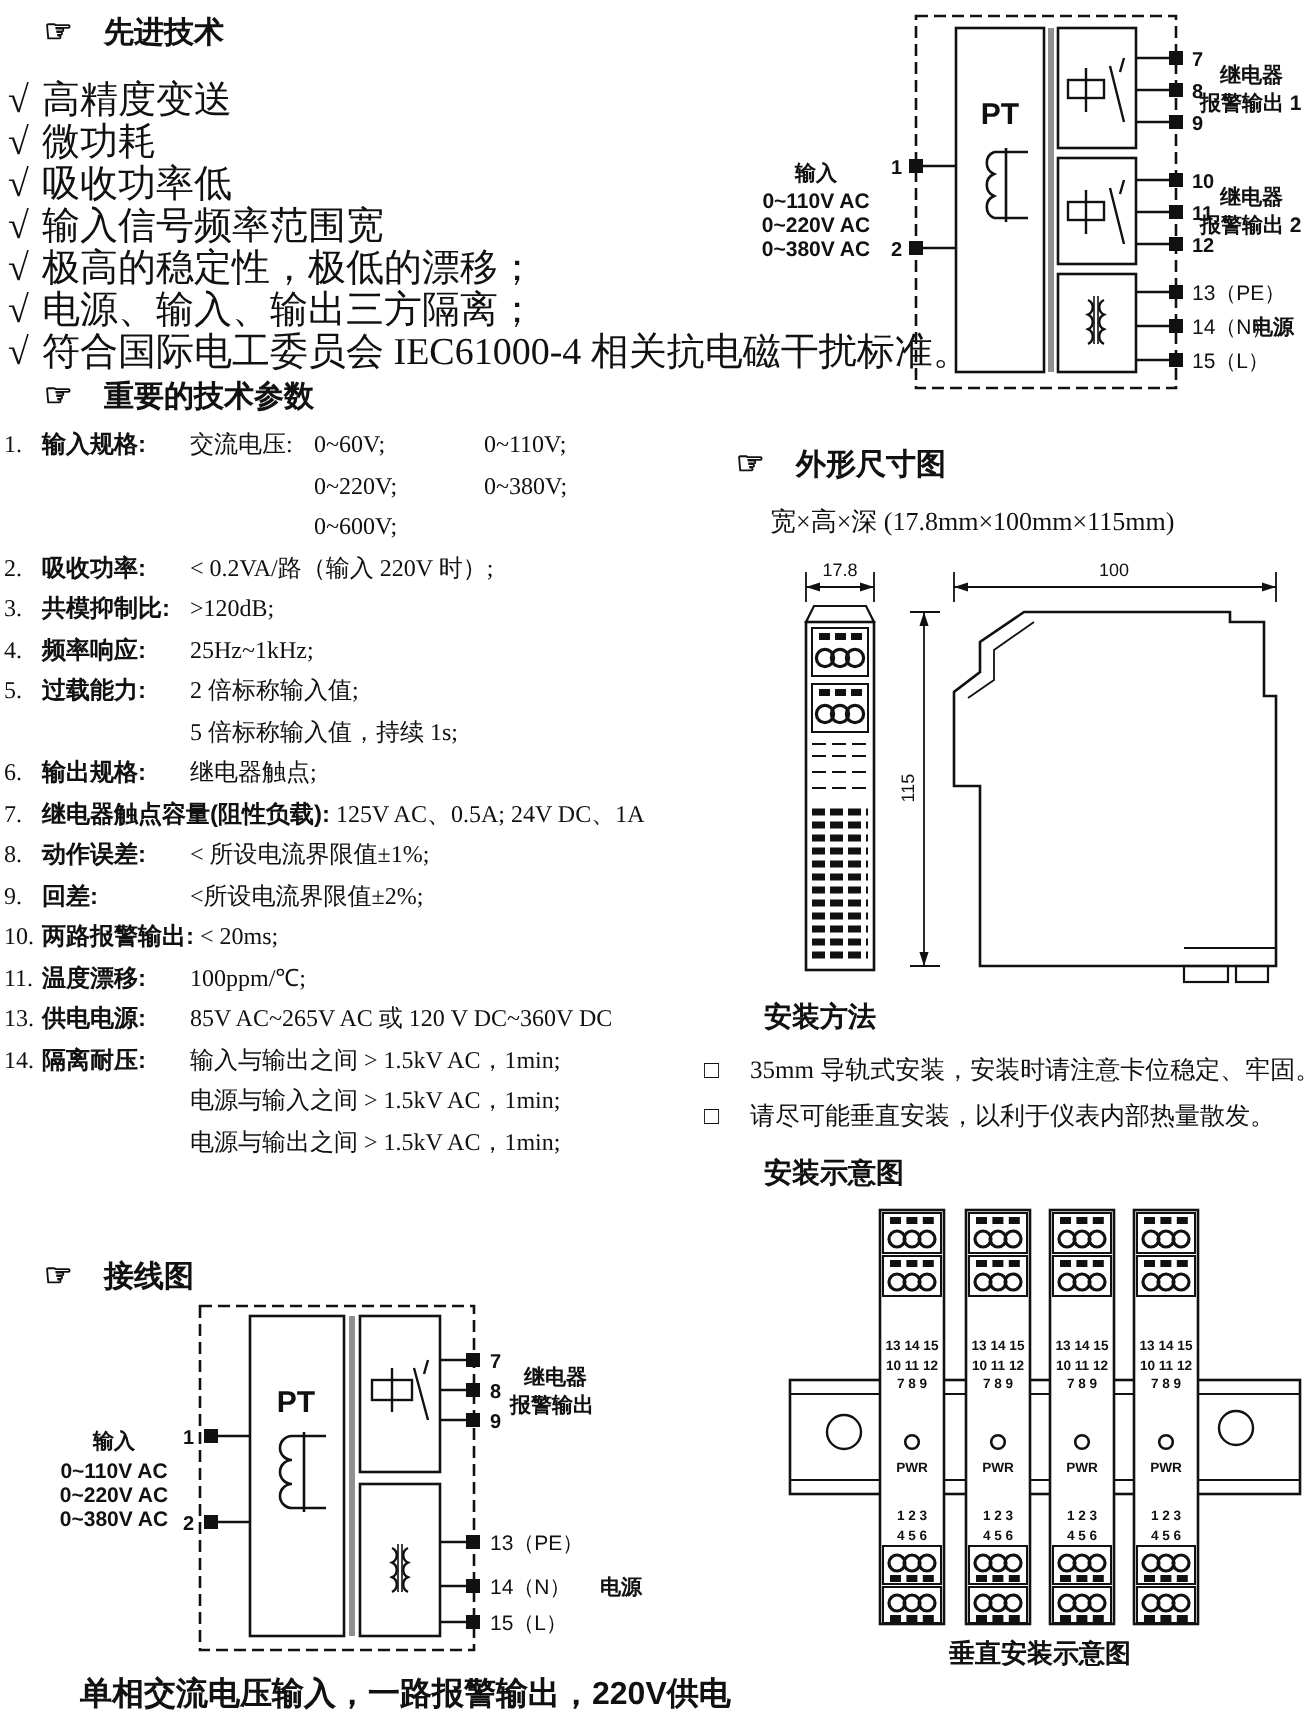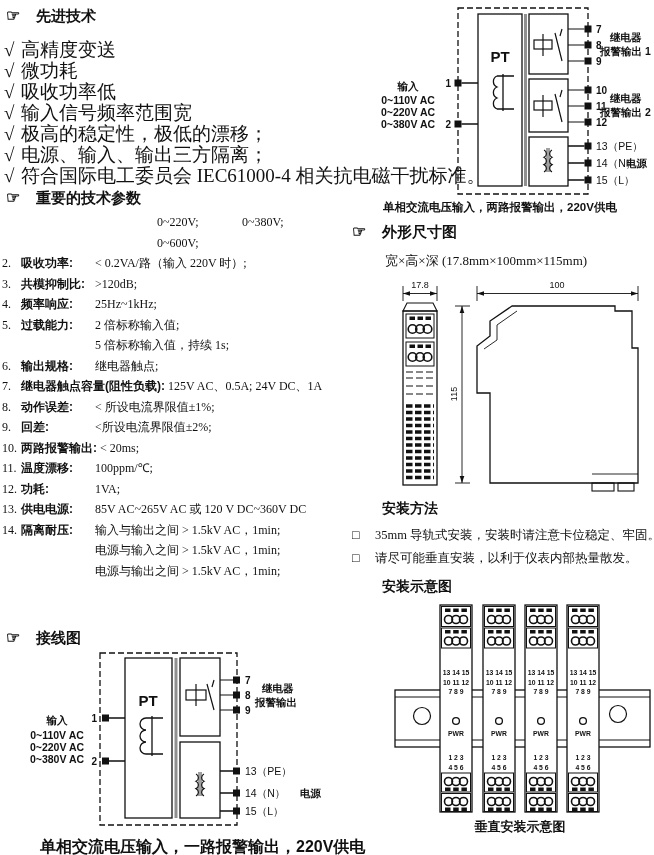--- a/index.html
+++ b/index.html
@@ -1,21 +1,21 @@
 <!DOCTYPE html>
 <html><head>
 <meta charset="utf-8">
 <style>
   html,body{margin:0;padding:0;background:#fff;}
   .page{position:relative;width:654px;height:855px;background:#fff;color:#111;
         font-family:"Liberation Serif",serif;overflow:hidden;}
   .col-left{position:absolute;left:0;top:0;width:340px;height:855px;}
   .col-right{position:absolute;left:340px;top:0;width:314px;height:855px;}
   .sec-heading{position:absolute;font-family:"Liberation Sans",sans-serif;font-weight:bold;
-               font-size:15px;white-space:nowrap;}
+               font-size:15px;white-space:nowrap;margin-left:16px;}
   .sec-heading .pointer{display:inline-block;width:30px;font-size:16px;}
   .sub-heading{position:absolute;font-family:"Liberation Sans",sans-serif;font-weight:bold;
                font-size:14px;white-space:nowrap;}
   .features{position:absolute;left:4px;}
   .feat-row{height:21px;font-size:19px;white-space:nowrap;}
   .check{display:inline-block;width:17px;}
   .params{position:absolute;left:2px;font-size:12px;line-height:20.5px;white-space:nowrap;}
   .pnum{display:inline-block;width:19px;}
   .plabel{display:inline-block;min-width:74px;font-weight:bold;font-family:"Liberation Sans",sans-serif;}
   .vpre{display:inline-block;width:62px;}
@@ -57,35 +57,35 @@
       <div class="feat-row"><span class="check">√</span><span>极高的稳定性，极低的漂移；</span></div>
       <div class="feat-row"><span class="check">√</span><span>电源、输入、输出三方隔离；</span></div>
       <div class="feat-row"><span class="check">√</span><span>符合国际电工委员会 IEC61000-4 相关抗电磁干扰标准。</span></div>
     </div>
 
     <div class="sec-heading" style="left:6px;top:188px">
       <span class="pointer">☞</span><span>重要的技术参数</span>
     </div>
 
     <div class="params" style="top:212px">
+      <div class="param"><span class="pnum">1.</span><span class="plabel">输入规格:</span><span class="vpre">交流电压:</span><span class="vcol">0~60V;</span><span>0~110V;</span></div>
       <div class="cont cont-v"><span class="vcol">0~220V;</span><span>0~380V;</span></div>
       <div class="cont cont-v"><span>0~600V;</span></div>
 
       <div class="param"><span class="pnum">2.</span><span class="plabel">吸收功率:</span><span>&lt; 0.2VA/路（输入 220V 时）;</span></div>
       <div class="param"><span class="pnum">3.</span><span class="plabel">共模抑制比:</span><span>&gt;120dB;</span></div>
       <div class="param"><span class="pnum">4.</span><span class="plabel">频率响应:</span><span>25Hz~1kHz;</span></div>
       <div class="param"><span class="pnum">5.</span><span class="plabel">过载能力:</span><span>2 倍标称输入值;</span></div>
       <div class="cont">5 倍标称输入值，持续 1s;</div>
       <div class="param"><span class="pnum">6.</span><span class="plabel">输出规格:</span><span>继电器触点;</span></div>
       <div class="param"><span class="pnum">7.</span><span class="plabel">继电器触点容量(阻性负载):</span> <span>125V AC、0.5A; 24V DC、1A</span></div>
       <div class="param"><span class="pnum">8.</span><span class="plabel">动作误差:</span><span>&lt; 所设电流界限值±1%;</span></div>
       <div class="param"><span class="pnum">9.</span><span class="plabel">回差:</span><span>&lt;所设电流界限值±2%;</span></div>
       <div class="param"><span class="pnum">10.</span><span class="plabel">两路报警输出:</span> <span>&lt; 20ms;</span></div>
       <div class="param"><span class="pnum">11.</span><span class="plabel">温度漂移:</span><span>100ppm/℃;</span></div>
-      <div class="param"><span class="pnum">12.</span><span class="plabel">功耗:</span><span>1VA;</span></div>
       <div class="param"><span class="pnum">13.</span><span class="plabel">供电电源:</span><span>85V AC~265V AC 或 120 V DC~360V DC</span></div>
       <div class="param"><span class="pnum">14.</span><span class="plabel">隔离耐压:</span><span>输入与输出之间 &gt; 1.5kV AC，1min;</span></div>
       <div class="cont">电源与输入之间 &gt; 1.5kV AC，1min;</div>
       <div class="cont">电源与输出之间 &gt; 1.5kV AC，1min;</div>
     </div>
 
     <div class="sec-heading" style="left:6px;top:628px">
       <span class="pointer">☞</span><span>接线图</span>
     </div>
 
@@ -213,21 +213,20 @@
         <rect x="244.5" y="142.5" width="7" height="7" fill="#111"></rect>
         <rect x="244.5" y="159.5" width="7" height="7" fill="#111"></rect>
         <rect x="244.5" y="176.5" width="7" height="7" fill="#111"></rect>
         <path d="M228,146 H244.5 M228,163 H244.5 M228,180 H244.5" stroke-width="1.3"></path>
       </g>
       <text class="tlabel" x="256" y="150">13（PE）</text>
       <text class="tlabel" x="256" y="167">14（N）</text>
       <text class="tlabel" x="256" y="184">15（L）</text>
       <text class="cjk" x="286" y="167">电源</text>
     </svg>
-    <div class="caption" style="left:20px;top:200px;width:280px;font-size:11.5px">单相交流电压输入，两路报警输出，220V供电</div>
 
     <div class="sec-heading" style="left:12px;top:222px">
       <span class="pointer">☞</span><span>外形尺寸图</span>
     </div>
     <div class="dim-sub" style="left:45px;top:252px">宽×高×深 (17.8mm×100mm×115mm)</div>
 
     <svg style="left:0;top:278px" width="314" height="218" viewBox="0 0 314 218">
       <g>
         <text class="dimtxt" x="80" y="10" text-anchor="middle">17.8</text>
         <path d="M63,8 V23 M97,8 V23" stroke-width="0.9"></path>

